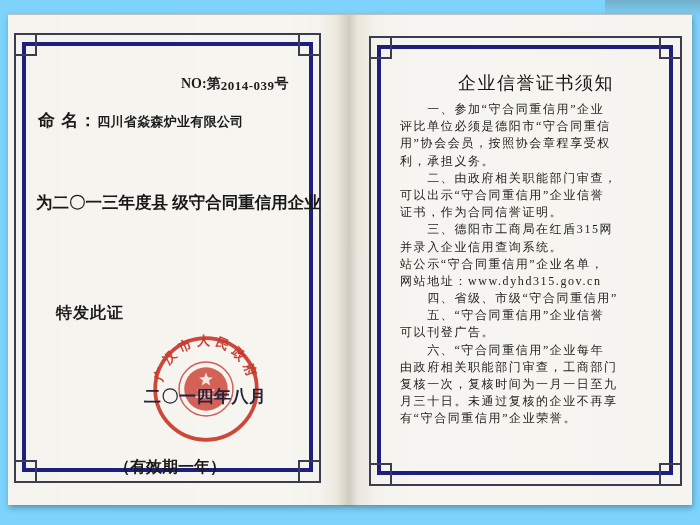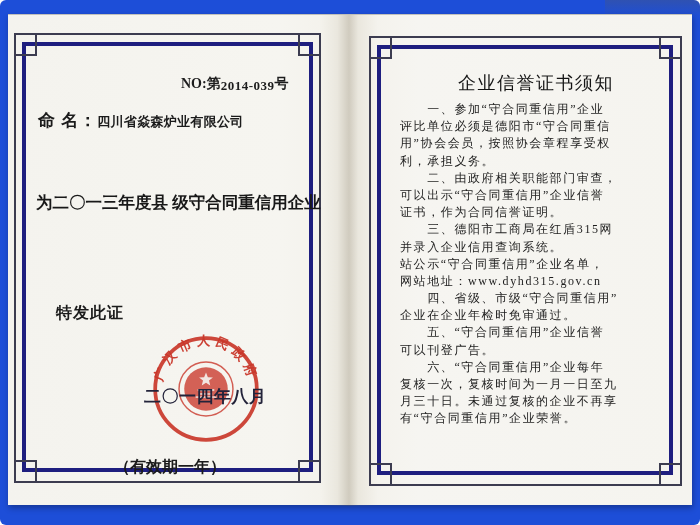--- a/index.html
+++ b/index.html
@@ -1,21 +1,21 @@
 <!DOCTYPE html>
 <html><head>
 <meta charset="utf-8">
 <style>
   * { margin: 0; padding: 0; box-sizing: border-box; }
   html, body { width: 700px; height: 525px; }
   body { font-family: "Liberation Serif", "DejaVu Serif", serif; background: #fdfdfc; }
 
   .screen {
     position: relative; width: 700px; height: 525px;
-    background: #1d4ed8; overflow: hidden; border-radius: 6px;
+    background: #7dd3fc; overflow: hidden;
   }
 
   .scan-smudge-topright {
     position: absolute; right: 0; top: 0; width: 95px; height: 17px;
     background: linear-gradient(to bottom, rgba(90,90,88,0.30), rgba(90,90,88,0.0));
   }
 
   .paper {
     position: absolute; left: 8px; top: 14px; width: 684px; height: 491px;
     background: linear-gradient(90deg, #f4f3ee 0%, #f6f5f0 40%, #f3f1ea 50%, #f6f5f1 60%, #f5f4ef 100%);
@@ -166,24 +166,24 @@
         <div class="notice-line">用”协会会员，按照协会章程享受权</div>
         <div class="notice-line">利，承担义务。</div>
         <div class="notice-line">　　二、由政府相关职能部门审查，</div>
         <div class="notice-line">可以出示“守合同重信用”企业信誉</div>
         <div class="notice-line">证书，作为合同信誉证明。</div>
         <div class="notice-line">　　三、德阳市工商局在红盾315网</div>
         <div class="notice-line">并录入企业信用查询系统。</div>
         <div class="notice-line">站公示“守合同重信用”企业名单，</div>
         <div class="notice-line">网站地址：www.dyhd315.gov.cn</div>
         <div class="notice-line">　　四、省级、市级“守合同重信用”</div>
-        <div class="notice-line">企业在企业年检时免审通过。</div>
         <div class="notice-line">　　五、“守合同重信用”企业信誉</div>
         <div class="notice-line">可以刊登广告。</div>
         <div class="notice-line">　　六、“守合同重信用”企业每年</div>
+        <div class="notice-line">由政府相关职能部门审查，工商部门</div>
         <div class="notice-line">复核一次，复核时间为一月一日至九</div>
         <div class="notice-line">月三十日。未通过复核的企业不再享</div>
         <div class="notice-line">有“守合同重信用”企业荣誉。</div>
       </div>
     </div>
 
   </div>
 </div>
 
 </body></html>

